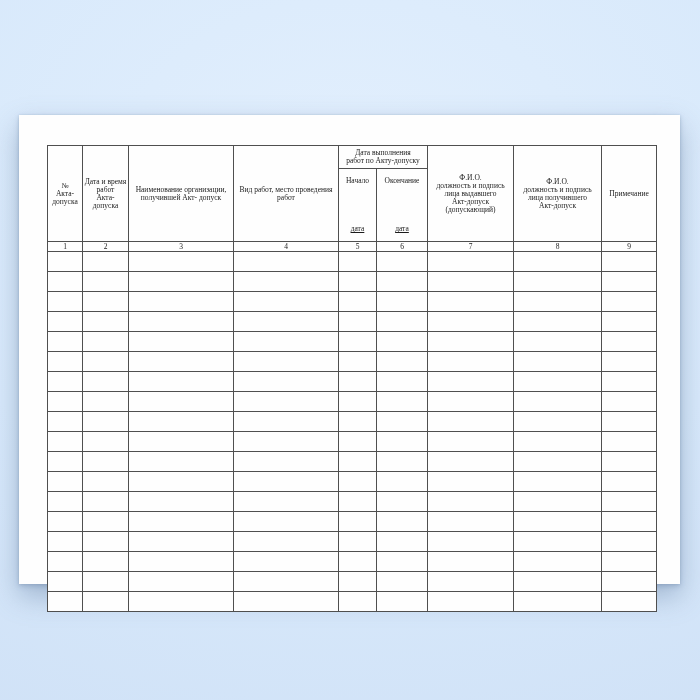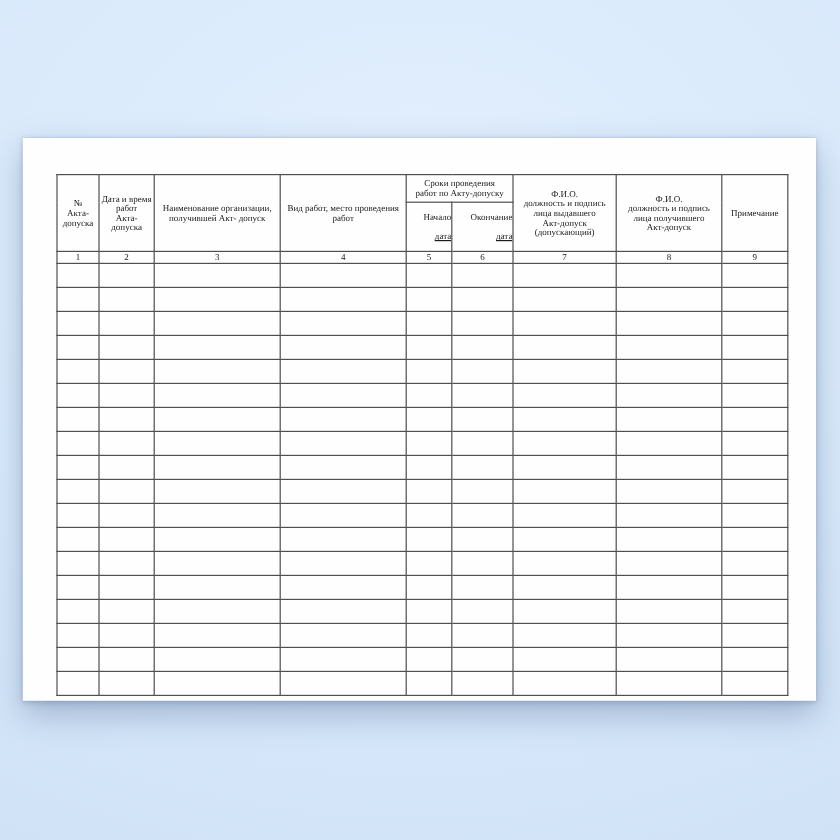--- a/index.html
+++ b/index.html
@@ -51,22 +51,22 @@
   .row-head-main { height: 23px; }
   .row-head-sub  { height: 17px; }
   .row-numbers   { height: 10px; }
   .body-row      { height: 20px; }
   .row-head-main th,
   .row-head-sub th {
     font-size: 7.5px;
     line-height: 8px;
     white-space: pre-line;
   }
-  .row-head-sub th span { display: block; text-align: right; }
-  .row-head-sub th span.u { text-decoration: underline; }
+  .row-head-sub th span { display: block; }
+  .row-head-sub th span.u { text-decoration: underline; margin-top: 32px; }
   .row-numbers td {
     font-size: 7.5px;
     line-height: 8px;
     border-bottom-width: 2px;
     border-bottom-color: #3c3c3c;
   }
   .body-row td { background: #fefefe; }
 </style>
 </head>
 <body>
@@ -91,21 +91,21 @@
 Акта-
 допуска</th>
           <th rowspan="2">Дата и время
 работ
 Акта-
 допуска</th>
           <th rowspan="2">Наименование организации,
 получившей Акт- допуск</th>
           <th rowspan="2">Вид работ, место проведения
 работ</th>
-          <th colspan="2">Сроки проведения
+          <th colspan="2">Дата выполнения
 работ по Акту-допуску</th>
           <th rowspan="2">Ф.И.О.
 должность и подпись
 лица выдавшего
 Акт-допуск
 (допускающий)</th>
           <th rowspan="2">Ф.И.О.
 должность и подпись
 лица получившего
 Акт-допуск</th>

